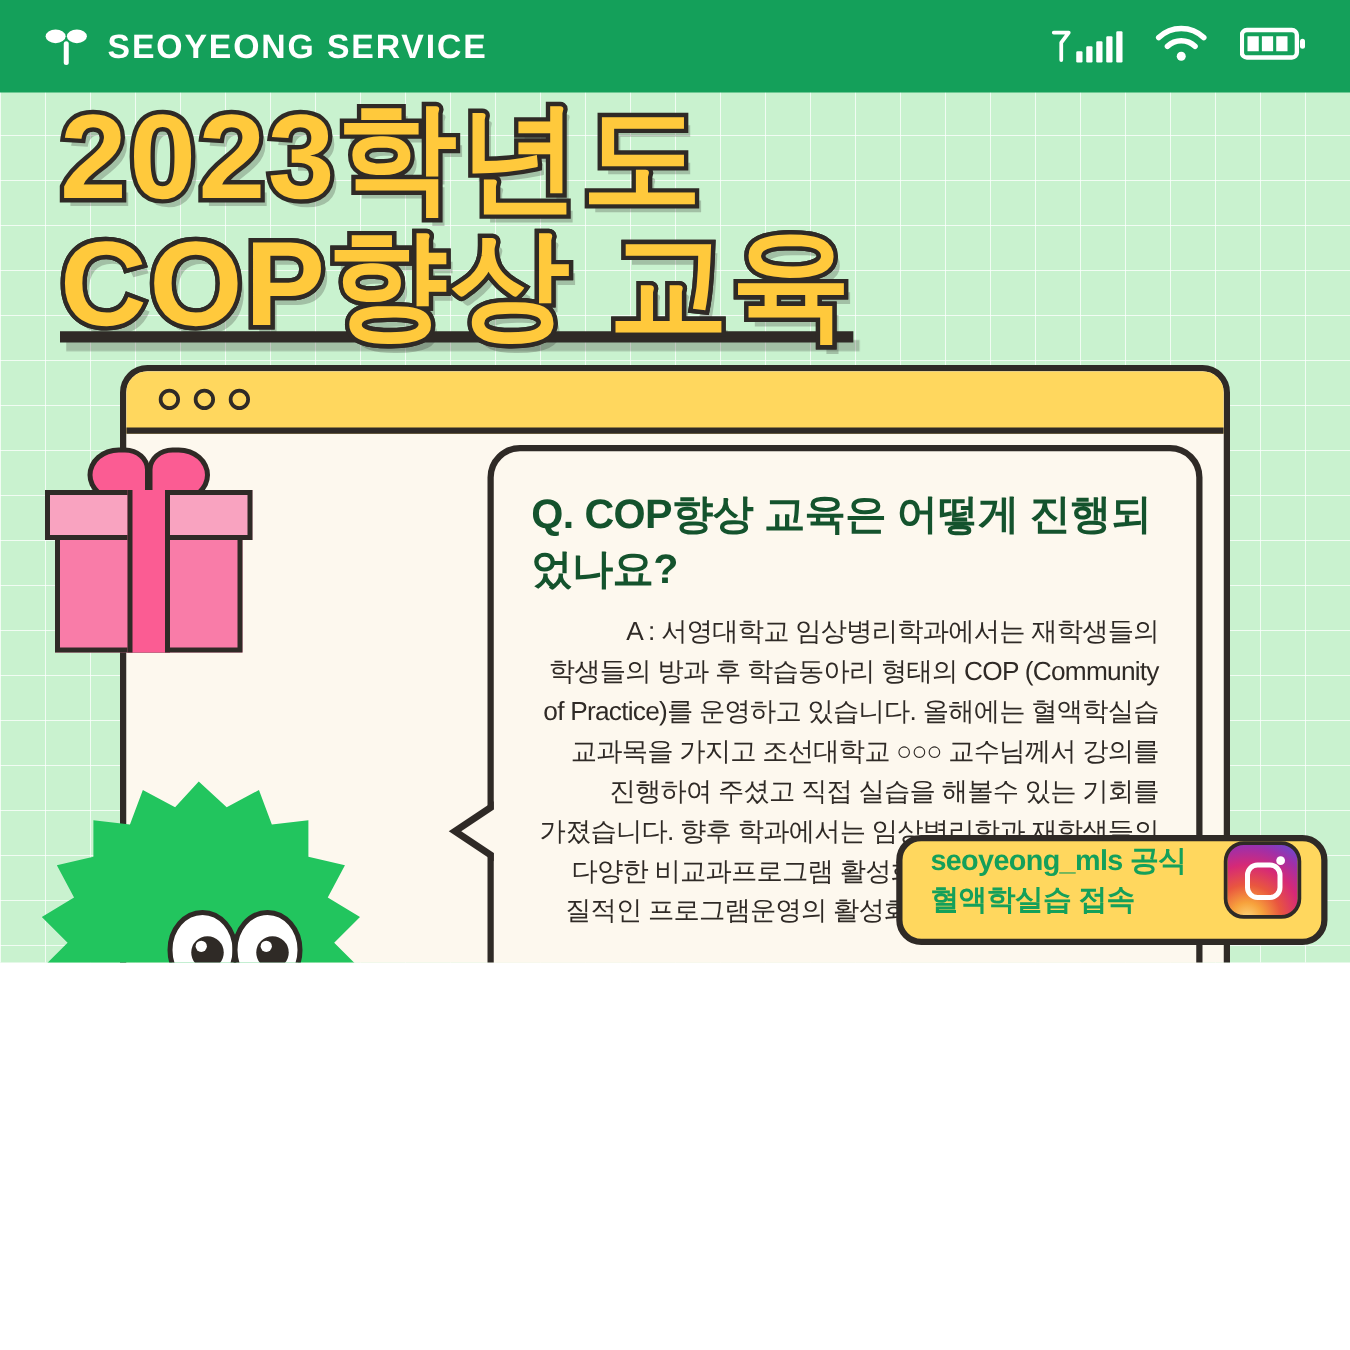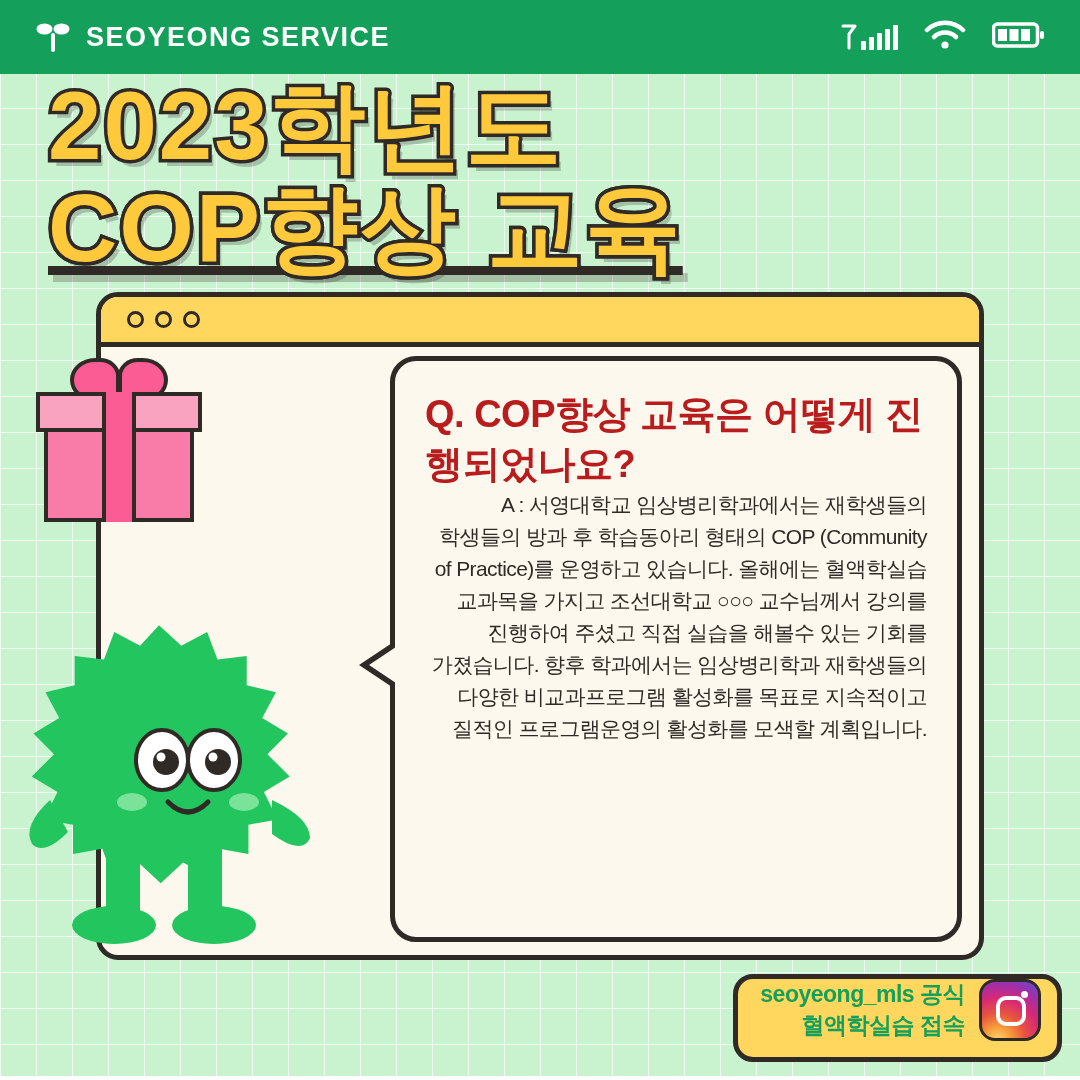--- a/index.html
+++ b/index.html
@@ -3,21 +3,21 @@
 <meta charset="utf-8">
 <style>
   * { box-sizing: border-box; margin: 0; padding: 0; }
   html, body {
     width: 1080px; height: 1080px;
     font-family: "Liberation Sans", sans-serif;
     overflow: hidden;
   }
   #card {
     position: relative;
-    width: 1080px; height: 1076px;
+    width: 1080px; height: 770px;
     background-color: #c9f2cf;
     background-image:
       linear-gradient(to right, rgba(255,255,255,0.75) 1px, transparent 1px),
       linear-gradient(to bottom, rgba(255,255,255,0.75) 1px, transparent 1px);
     background-size: 36px 36px;
     overflow: hidden;
   }
 
   
   #statusbar {
@@ -93,22 +93,23 @@
     border-right: 36px solid #2f2a26;
   }
   #bubble::after {
     content: ""; position: absolute; left: -26px; top: 286px;
     width: 0; height: 0;
     border-top: 18px solid transparent;
     border-bottom: 18px solid transparent;
     border-right: 27px solid #fdf8ee;
   }
   #question {
-    color: #b91c1c; font-weight: bold; font-size: 38px;
+    color: #14532d; font-weight: bold; font-size: 33px;
     line-height: 1.32; letter-spacing: -0.5px;
+    margin-bottom: 14px;
   }
   #answer {
     color: #2f2a26; font-size: 21px; line-height: 1.52;
     letter-spacing: -0.6px; word-break: keep-all; text-align: right;
   }
 
   
   #gift { position: absolute; left: 36px; top: 352px; width: 166px; height: 172px; }
   #gift .box { position: absolute; left: 8px; top: 62px; width: 150px; height: 108px;
     background: #f97ca8; border: 4px solid #2f2a26; }
@@ -122,23 +123,22 @@
     background: #fb5c93; border: 4px solid #2f2a26; border-radius: 40% 50% 50% 10%; }
 
   
   #mascot { position: absolute; left: 10px; top: 580px; width: 340px; height: 370px; }
 
   
   #cta {
     position: absolute; right: 18px; bottom: 14px;
     height: 88px; min-width: 316px;
     background: #ffd75e; border: 5px solid #2f2a26; border-radius: 20px;
-    display: flex; align-items: center; gap: 14px;
+    display: flex; align-items: center; gap: 30px;
     padding: 0 16px 16px 22px;
-    text-align: right;
   }
   #ctatext { color: #14a05a; font-weight: bold; font-size: 23px; line-height: 1.35; letter-spacing: -0.5px; }
   #iglogo { width: 62px; height: 62px; border-radius: 16px; flex: 0 0 auto;
     background: radial-gradient(circle at 28% 105%, #fdd77b 0%, #f7a23c 18%, #e9563f 38%, #d62976 60%, #a02fa8 80%, #5b51d8 100%);
     border: 3px solid #2f2a26; position: relative; }
   #iglogo .ring { position: absolute; left: 14px; top: 14px; width: 30px; height: 30px;
     border: 4px solid #fff; border-radius: 10px; }
   #iglogo .dotw { position: absolute; right: 10px; top: 9px; width: 7px; height: 7px;
     background: #fff; border-radius: 50%; }
 </style>

